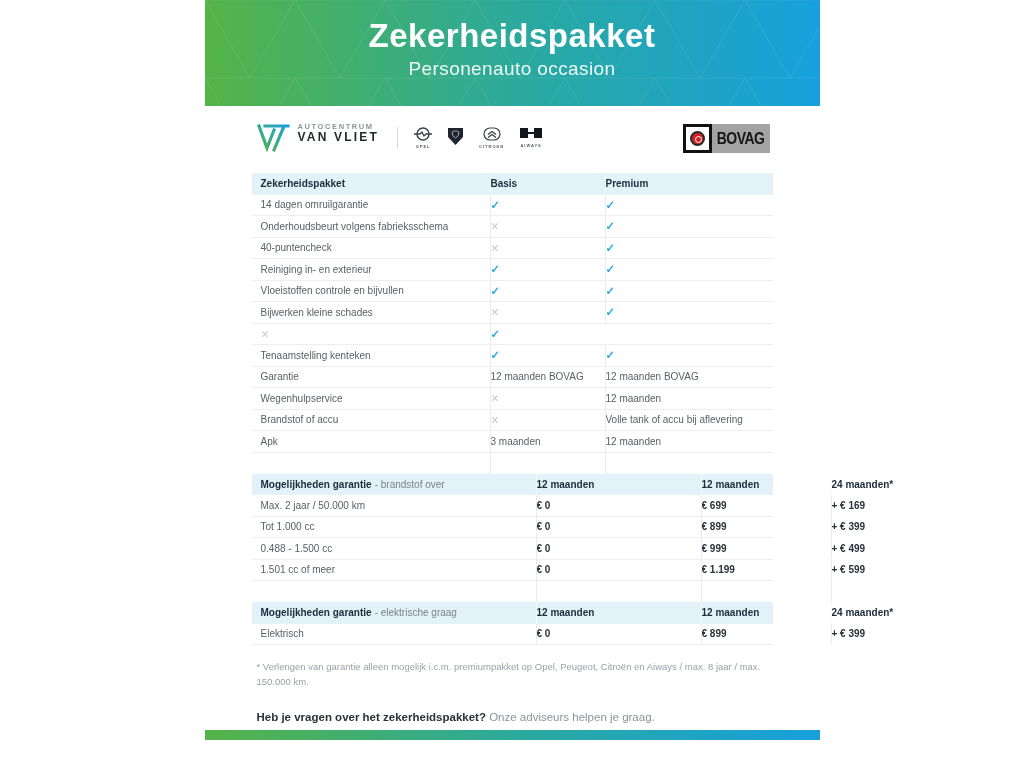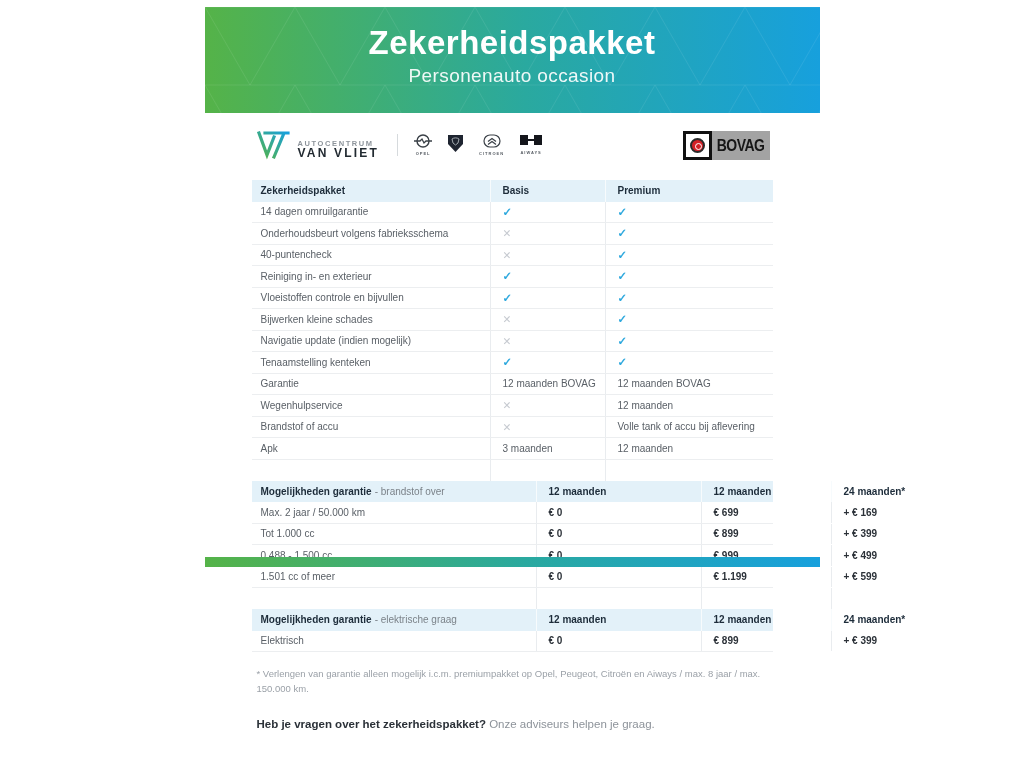--- a/index.html
+++ b/index.html
@@ -1,30 +1,30 @@
 <!DOCTYPE html>
 <html><head>
 <meta charset="utf-8">
 <style>
   * { margin:0; padding:0; box-sizing:border-box; }
   html,body { width:1024px; height:768px; background:#ffffff; overflow:hidden;
     font-family:"Liberation Sans", sans-serif; }
-  .doc { position:relative; width:615px; height:560px; margin:7px auto; background:#fff; }
+  .doc { position:relative; width:615px; height:740px; margin:0 auto; background:#fff; }
 
   
   .banner { position:relative; height:106px;
     background:linear-gradient(90deg,#55b348 0%,#2aa99f 52%,#17a0dd 100%);
     overflow:hidden; text-align:center; color:#fff; }
   .banner svg.pat { position:absolute; inset:0; }
   .banner-title { position:relative; padding-top:17px; font-size:33px; font-weight:bold; letter-spacing:.5px; }
   .banner-sub { position:relative; margin-top:3px; font-size:19px; font-weight:normal; opacity:.92; letter-spacing:.4px; }
 
   
   .logo-row { height:60px; display:flex; align-items:center; padding:4px 50px 0 52px; }
-  .dealer { display:flex; align-items:flex-end; gap:7px; }
+  .dealer { display:flex; align-items:flex-start; gap:7px; }
   .dealer-text { line-height:1.05; }
   .dealer-top { font-size:7.5px; letter-spacing:1.6px; color:#8d949b; font-weight:bold; }
   .dealer-bottom { font-size:12px; letter-spacing:2.2px; color:#222a31; font-weight:bold; }
   .logo-divider { width:1px; height:22px; background:#d6dadd; margin:0 16px 0 18px; }
   .brands { display:flex; align-items:flex-start; gap:15px; }
   .brand { display:flex; flex-direction:column; align-items:center; gap:1px; }
   .brand-label { font-size:4px; letter-spacing:1px; color:#565c63; font-weight:bold; }
   .bovag { margin-left:auto; display:flex; align-items:stretch; height:29px; }
   .bovag-iconbox { width:29px; background:#fff; border:3px solid #111; display:flex; align-items:center; justify-content:center; }
   .bovag-circle { width:15px; height:15px; border-radius:50%; background:#d42027; border:2px solid #2a2a2a; position:relative; }
@@ -32,21 +32,21 @@
   .bovag-textbox { background:#a3a3a3; display:flex; align-items:center; padding:0 5px; }
   .bovag-text { font-size:14px; font-weight:bold; color:#161616; letter-spacing:-.5px; transform:scaleY(1.15); }
 
   
   .tables { margin:7px 47px 0 47px; width:521px; font-size:10px; color:#5a6067; }
   .grid3 { display:grid; grid-template-columns:238px 115px 168px; }
   .grid4 { display:grid; grid-template-columns:236px 117px 82px 86px;gap:48px; }
   .row { align-items:center; height:21.5px; border-bottom:1px solid #eceef0; }
   .row > div { height:100%; display:flex; align-items:center; overflow:hidden; white-space:nowrap; }
   .row > div:first-child { padding-left:9px; }
-  .row > div:not(:first-child) { padding-left:12px; border-left:1px solid #e9ecef; }
+  .row > div:not(:first-child) { border-left:1px solid #e9ecef; }
   .hrow { background:#e3f1f9; border-bottom:none; color:#1d2c3a; font-weight:bold; }
   .hrow > div:not(:first-child) { border-left:1px solid #f7fbfd; }
   .hrow .sub { font-weight:normal; color:#7b8289; margin-left:3px; }
   .spacer { height:21px; border-bottom:none; }
   .spacer > div:not(:first-child) { border-left:1px solid #e9ecef; }
   .val-bold { font-weight:bold; color:#2b3138; }
   .mark.check { color:#2fa9de; font-weight:bold; font-size:11.5px; }
   .mark.cross { color:#c6cad0; font-weight:normal; font-size:10.5px; }
 
   
@@ -164,21 +164,20 @@
         <div>Vloeistoffen controle en bijvullen</div>
         <div class="mark check">✓</div>
         <div class="mark check">✓</div>
       </div>
       <div class="row grid3">
         <div>Bijwerken kleine schades</div>
         <div class="mark cross">✕</div>
         <div class="mark check">✓</div>
       </div>
       <div class="row grid3">
-        <div>Navigatie update (indien mogelijk)</div>
         <div class="mark cross">✕</div>
         <div class="mark check">✓</div>
       </div>
       <div class="row grid3">
         <div>Tenaamstelling kenteken</div>
         <div class="mark check">✓</div>
         <div class="mark check">✓</div>
       </div>
       <div class="row grid3">
         <div>Garantie</div>

